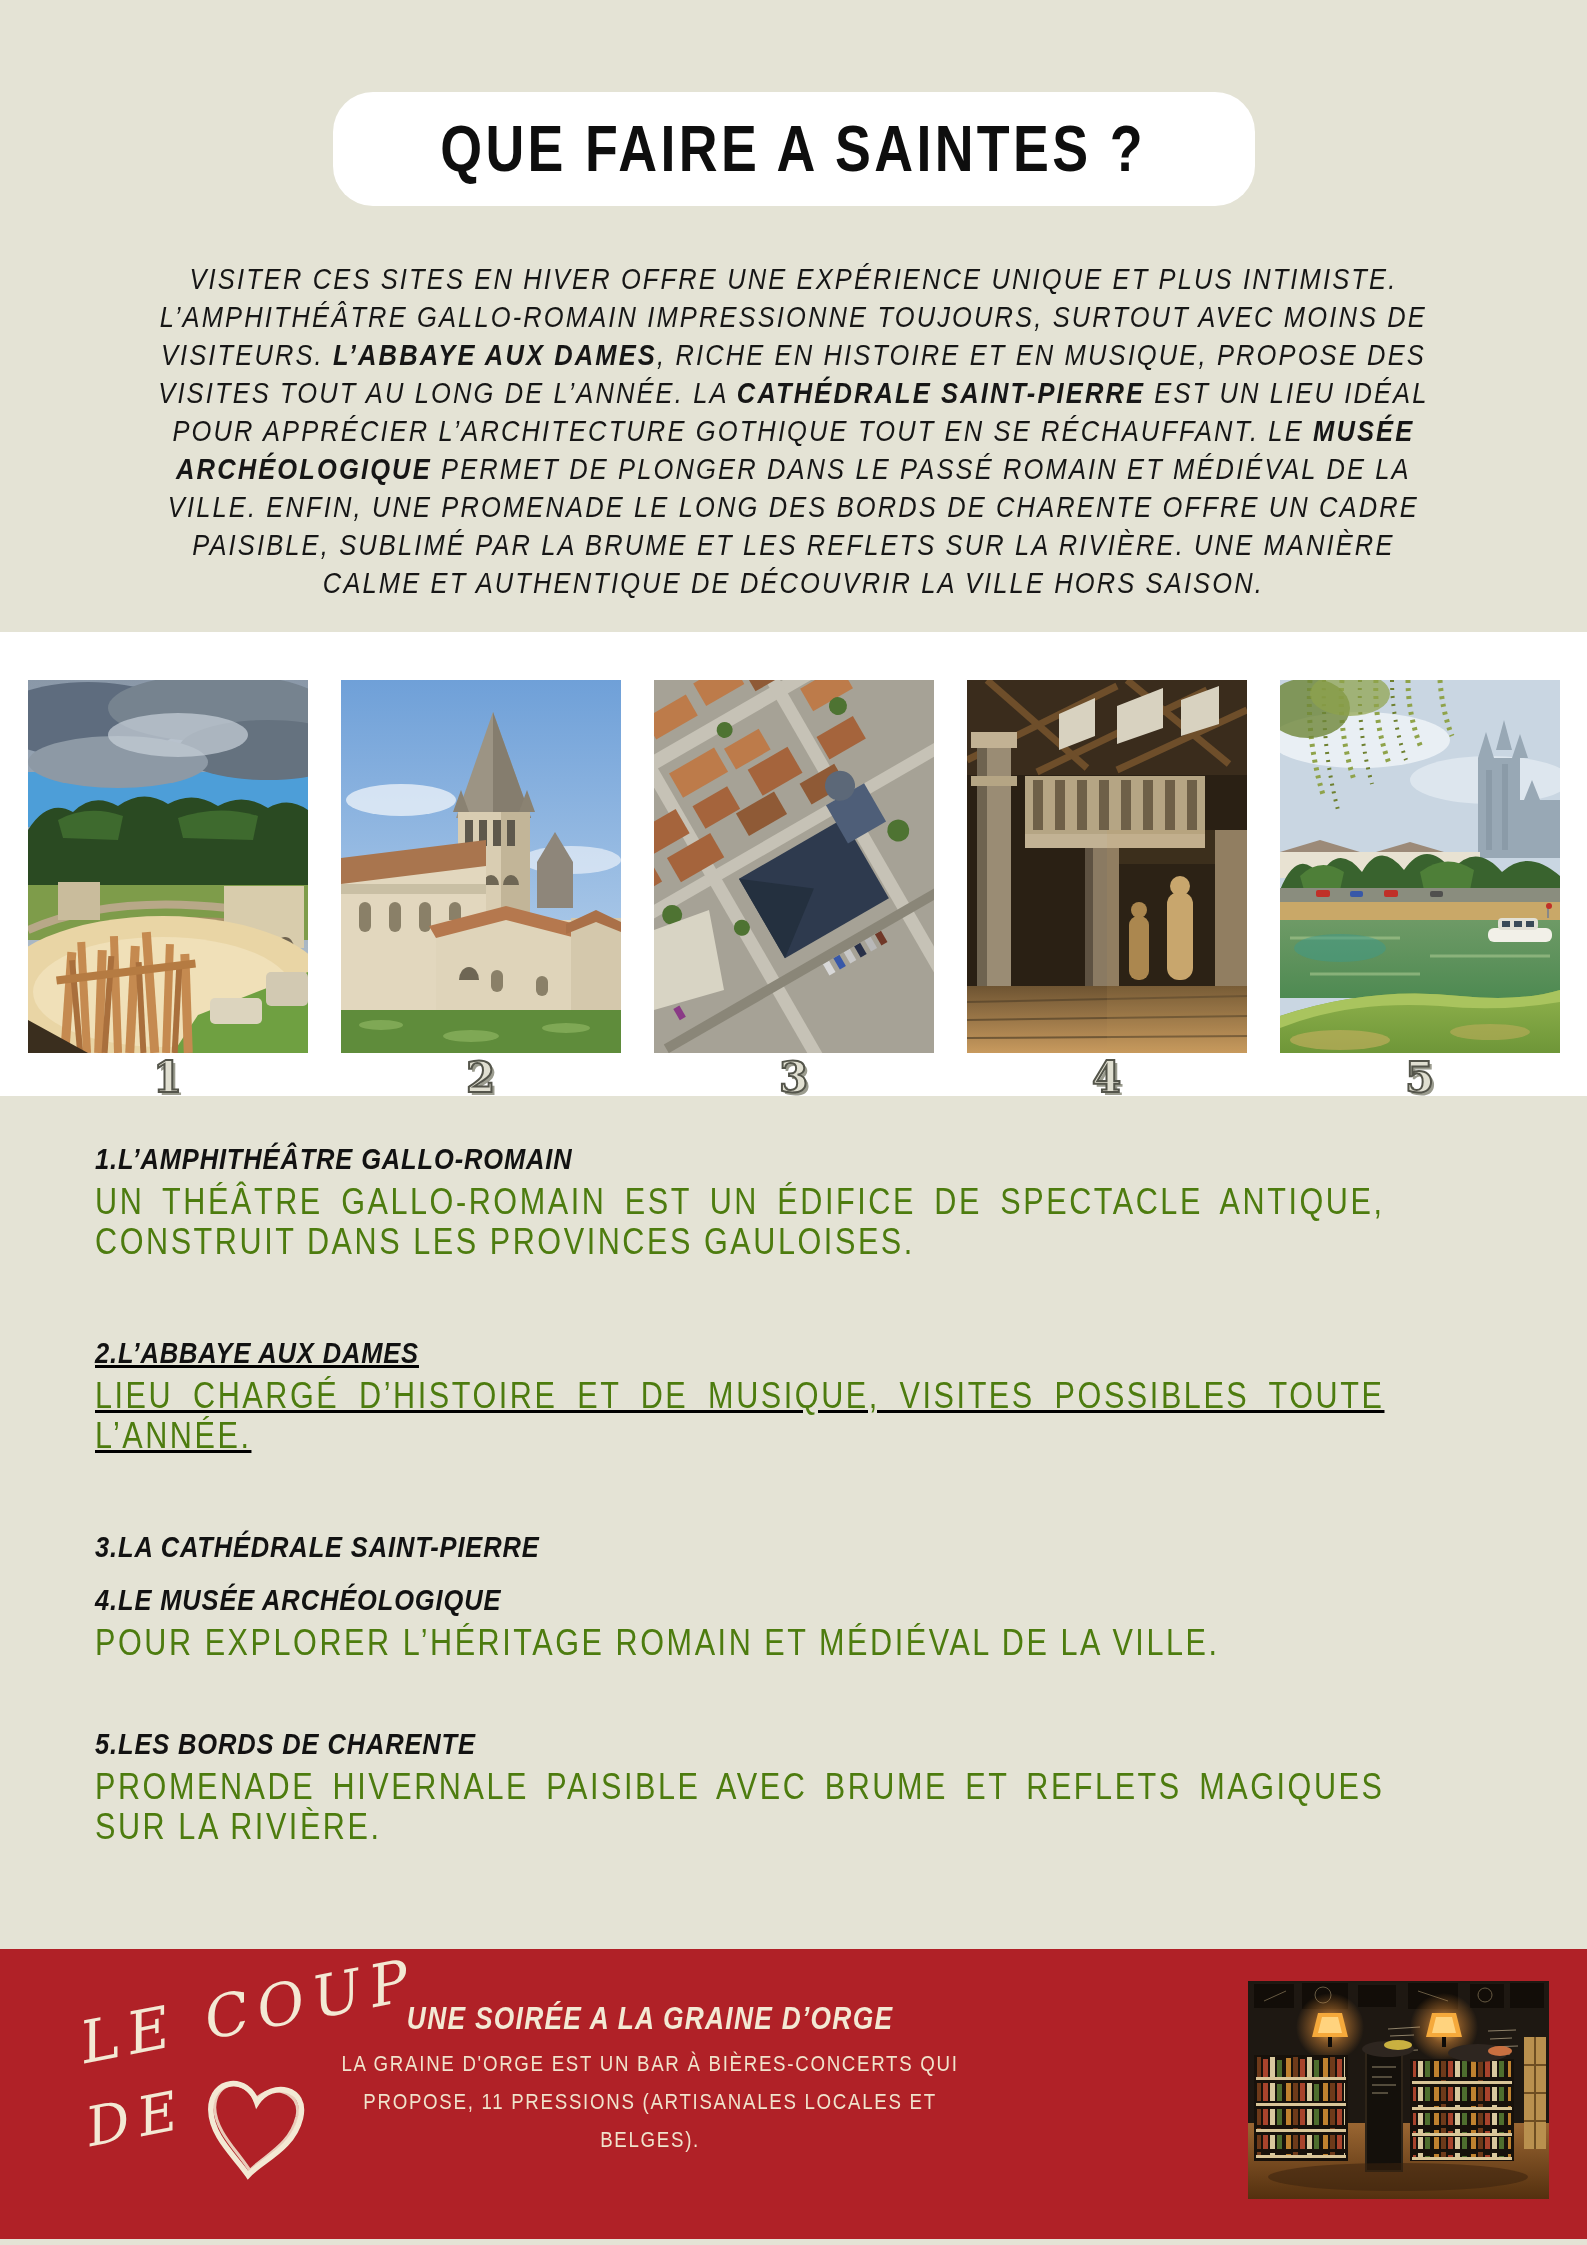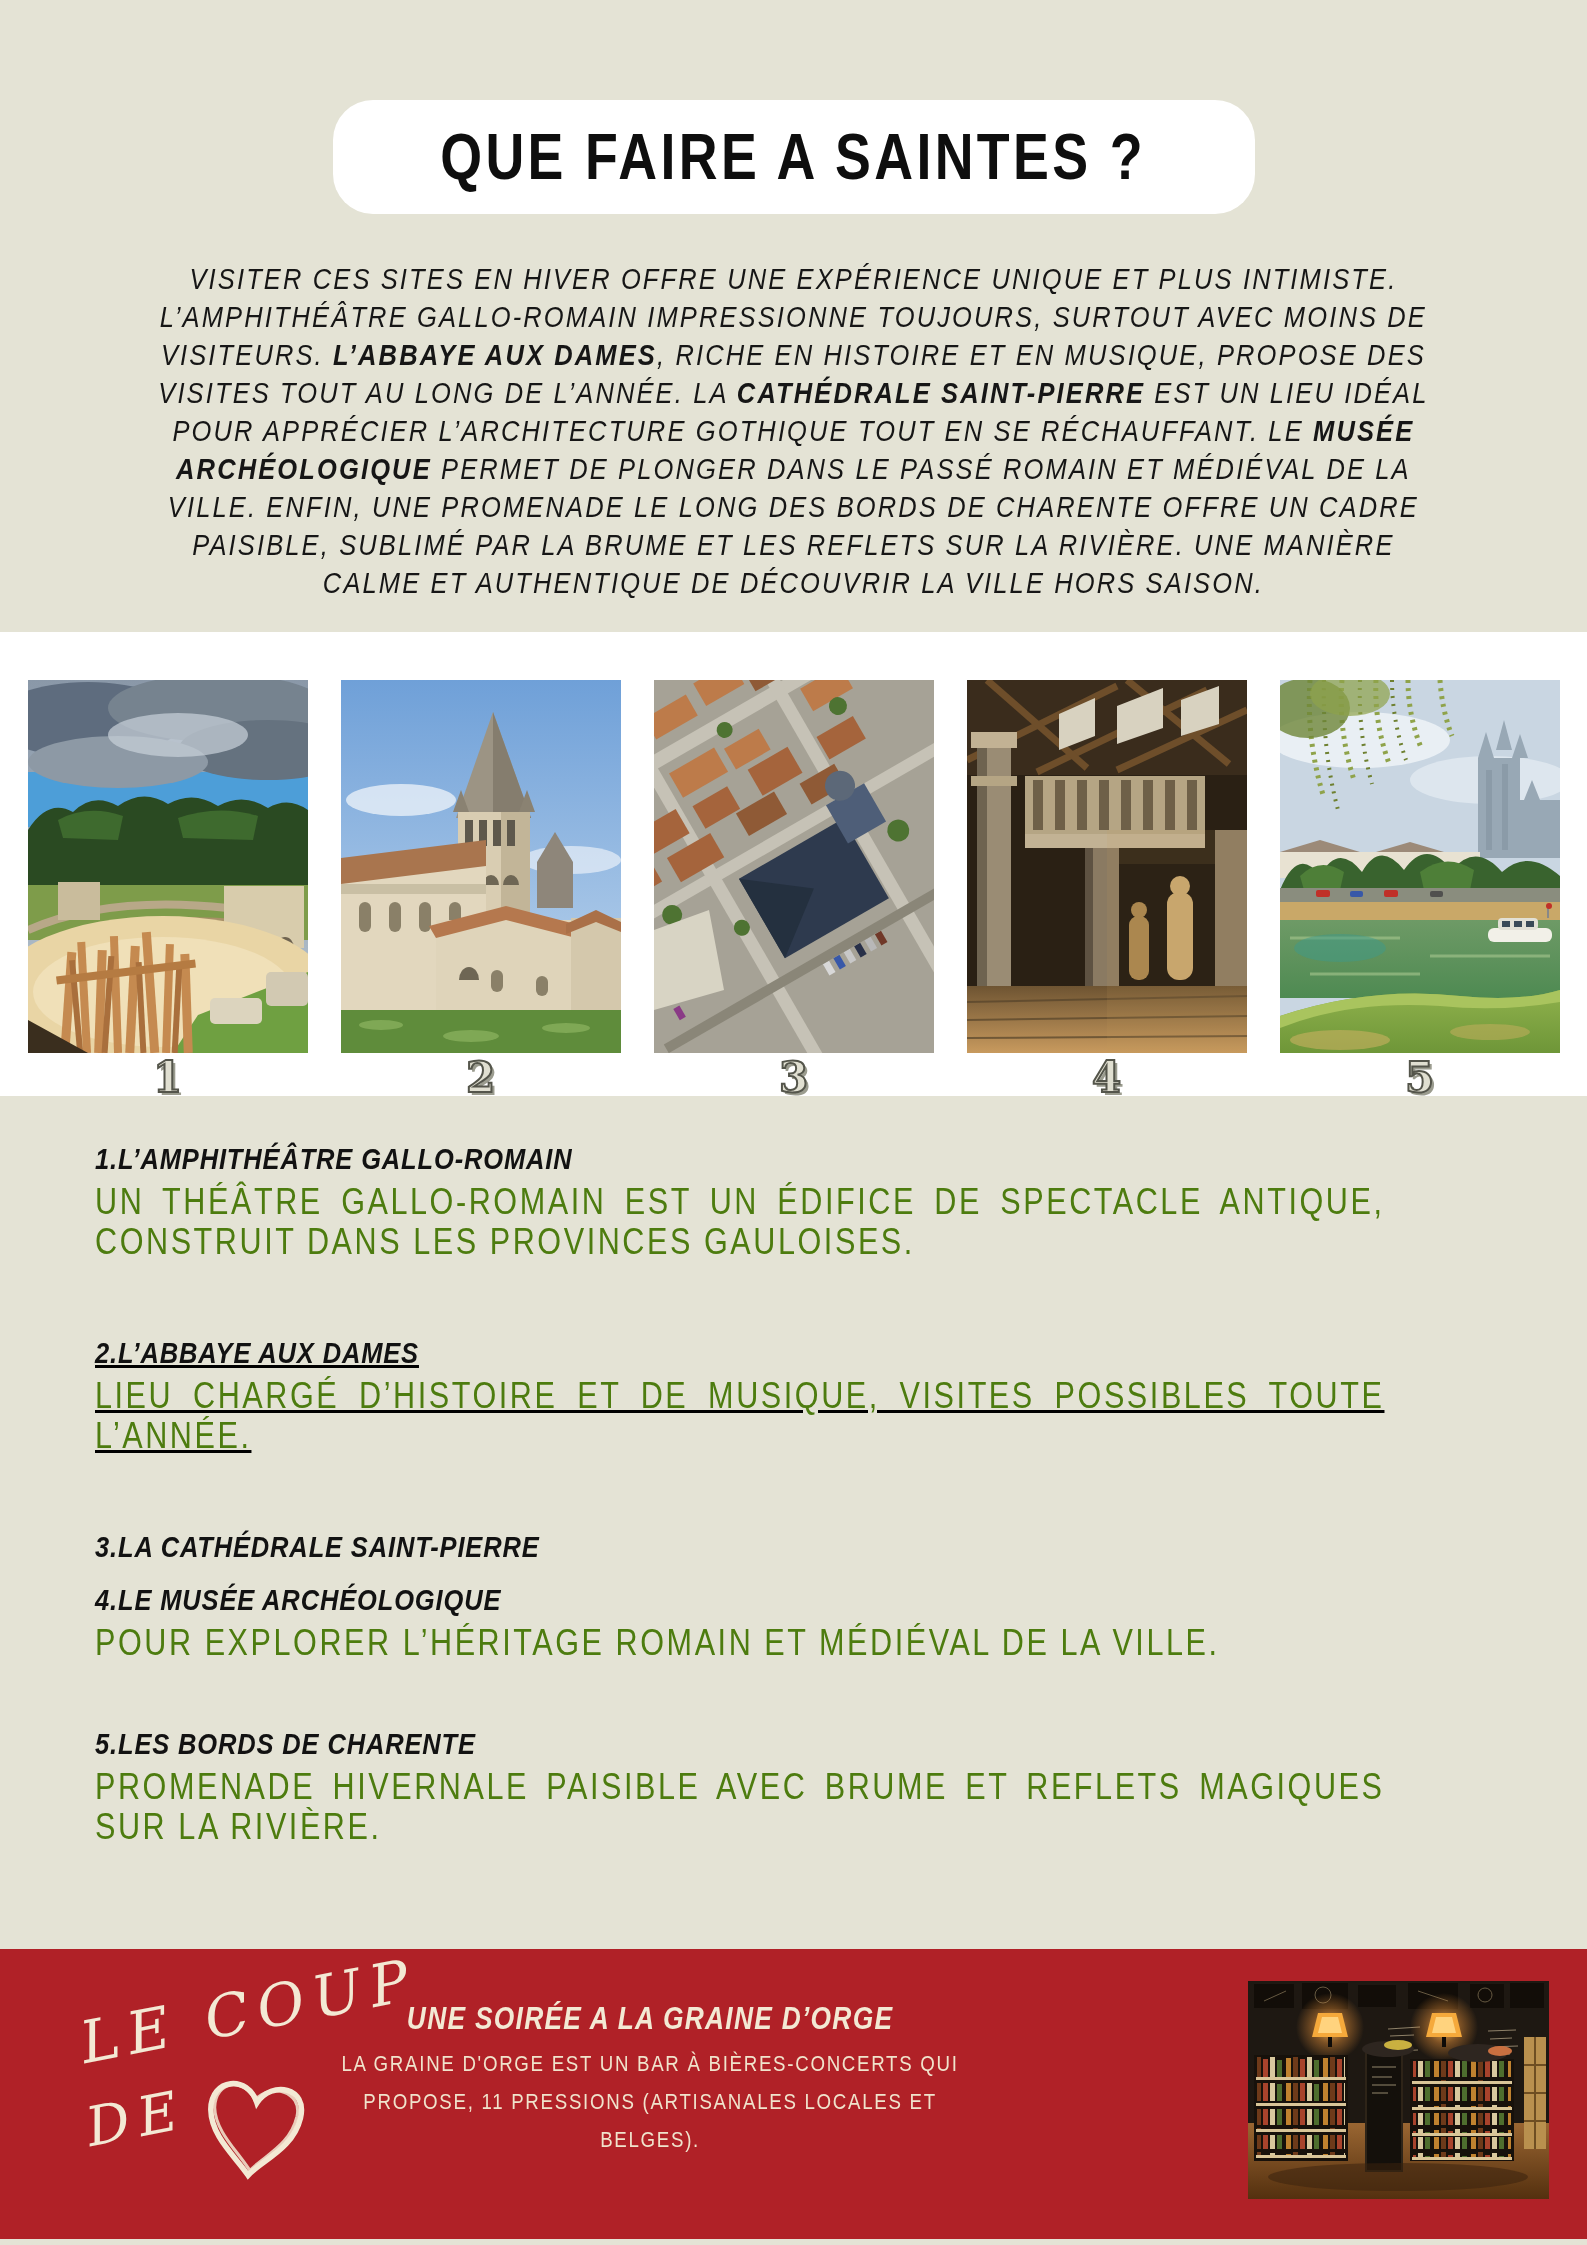--- a/index.html
+++ b/index.html
@@ -6,21 +6,21 @@
   body{width:1587px;font-family:"Liberation Sans",sans-serif;background:#cfcfc5;}
   .page{position:relative;width:1587px;height:2245px;background:#E4E3D5;overflow:hidden;}
 
   
   .sqz-c{display:block;width:117.6%;margin-left:-8.8%;transform:scaleX(.85);transform-origin:center top;}
   .sqz-l{display:block;width:117.6%;transform:scaleX(.85);transform-origin:left top;}
   .sqz-i{display:inline-block;transform:scaleX(.84);transform-origin:center;white-space:nowrap;}
 
   
   .top-section{height:632px;}
-  .title-box{width:922px;height:114px;margin:0 auto;position:relative;top:100px;background:#FFFFFF;border-radius:40px;display:flex;align-items:center;justify-content:center;}
+  .title-box{width:922px;height:114px;margin:0 auto;position:relative;top:92px;background:#FFFFFF;border-radius:40px;display:flex;align-items:center;justify-content:center;}
   .page-title{margin:0;font-size:64px;font-weight:700;letter-spacing:4px;color:#0E0E0E;}
   .intro{position:relative;top:142px;width:1300px;margin:4px auto;font-size:30px;line-height:38px;font-style:italic;letter-spacing:2.5px;color:#161616;text-align:center;}
   .intro .seg-b{font-weight:700;}
 
   
   .gallery-band{height:464px;background:#FFFFFF;box-sizing:border-box;padding-top:48px;}
   .photos{display:flex;justify-content:center;gap:33px;}
   .photo-fig{margin:0;width:280px;display:flex;flex-direction:column;align-items:center;}
   .photo-fig svg{display:block;width:280px;height:373px;}
   .photo-number{margin-top:4px;font-family:"DejaVu Serif",serif;font-weight:700;font-size:42px;line-height:42px;color:#E0DFD1;-webkit-text-stroke:2px #54554B;text-shadow:3px 3px 0 #9B9C8F;}

